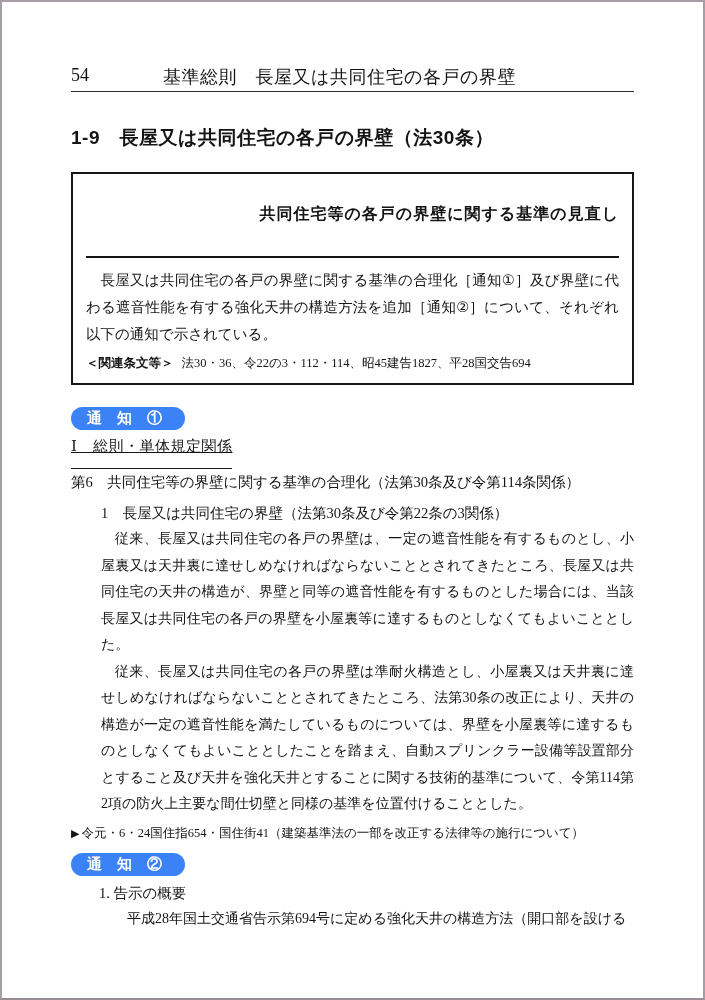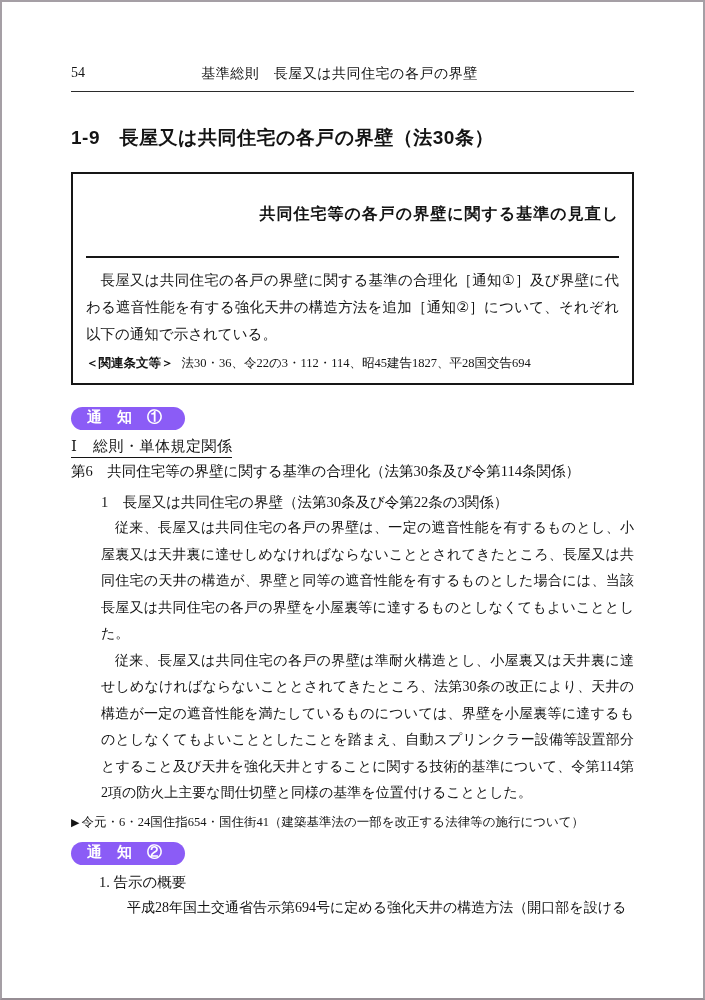--- a/index.html
+++ b/index.html
@@ -12,21 +12,21 @@
     background: #ffffff;
     border: 2px solid #a59fa5;
     border-bottom-color: #968d94;
     color: #141414;
     font-family: "Liberation Serif", "DejaVu Serif", serif;
     overflow: hidden;
   }
   .content { padding: 0 69px; }
 
   
-  .running-head { position: relative; margin-top: 63px; height: 18px; font-size: 14px; }
+  .running-head { position: relative; margin-top: 63px; height: 18px; font-size: 18px; }
   .page-num { position: absolute; left: 0; top: 0; }
   .running-title { text-align: center; padding-right: 26px; letter-spacing: 0.5px; }
   .head-rule { margin-top: 8px; border-top: 1.5px solid #2b2b2b; }
 
   
   .sec-title {
     margin-top: 33px;
     font-family: "Liberation Sans", "DejaVu Sans", sans-serif;
     font-weight: 700;
     font-size: 19px;
@@ -59,35 +59,35 @@
   .related-label {
     font-family: "Liberation Sans", "DejaVu Sans", sans-serif;
     font-weight: 700;
     margin-right: 8px;
   }
 
   
   .notice-badge {
     display: inline-block;
     margin-top: 22px;
-    background: #8b5cf6;
+    background: #3b82f6;
     color: #ffffff;
     border-radius: 12px;
-    font-family: Liberation Mono, monospace;
+    font-family: Liberation Serif, serif;
     font-weight: 700;
     font-size: 15px;
     line-height: 23px;
     padding: 0 8px 0 16px;
     letter-spacing: 15px;
   }
   .notice-badge.second { margin-top: 10px; }
 
   
   .category-heading { margin-top: 7px; font-size: 15px; }
-  .category-heading span { display: inline-block; border-bottom: 1.2px solid #141414; padding-bottom: 1px; letter-spacing: 0.5px; }
+  .category-heading span { display: inline-block; border-bottom: 1.2px solid #141414; padding-bottom: 12px; letter-spacing: 0.5px; text-decoration: underline; }
   .article-heading { margin-top: 0; font-size: 14.5px; line-height: 26px; }
   .item-heading { margin-top: 5px; margin-left: 30px; font-size: 14.5px; line-height: 26px; }
   .para {
     margin-left: 30px;
     font-size: 14px;
     line-height: 26.5px;
     text-align: justify;
     text-indent: 1em;
   }
   .reference-line { margin-top: 5px; font-size: 12.5px; line-height: 20px; }

